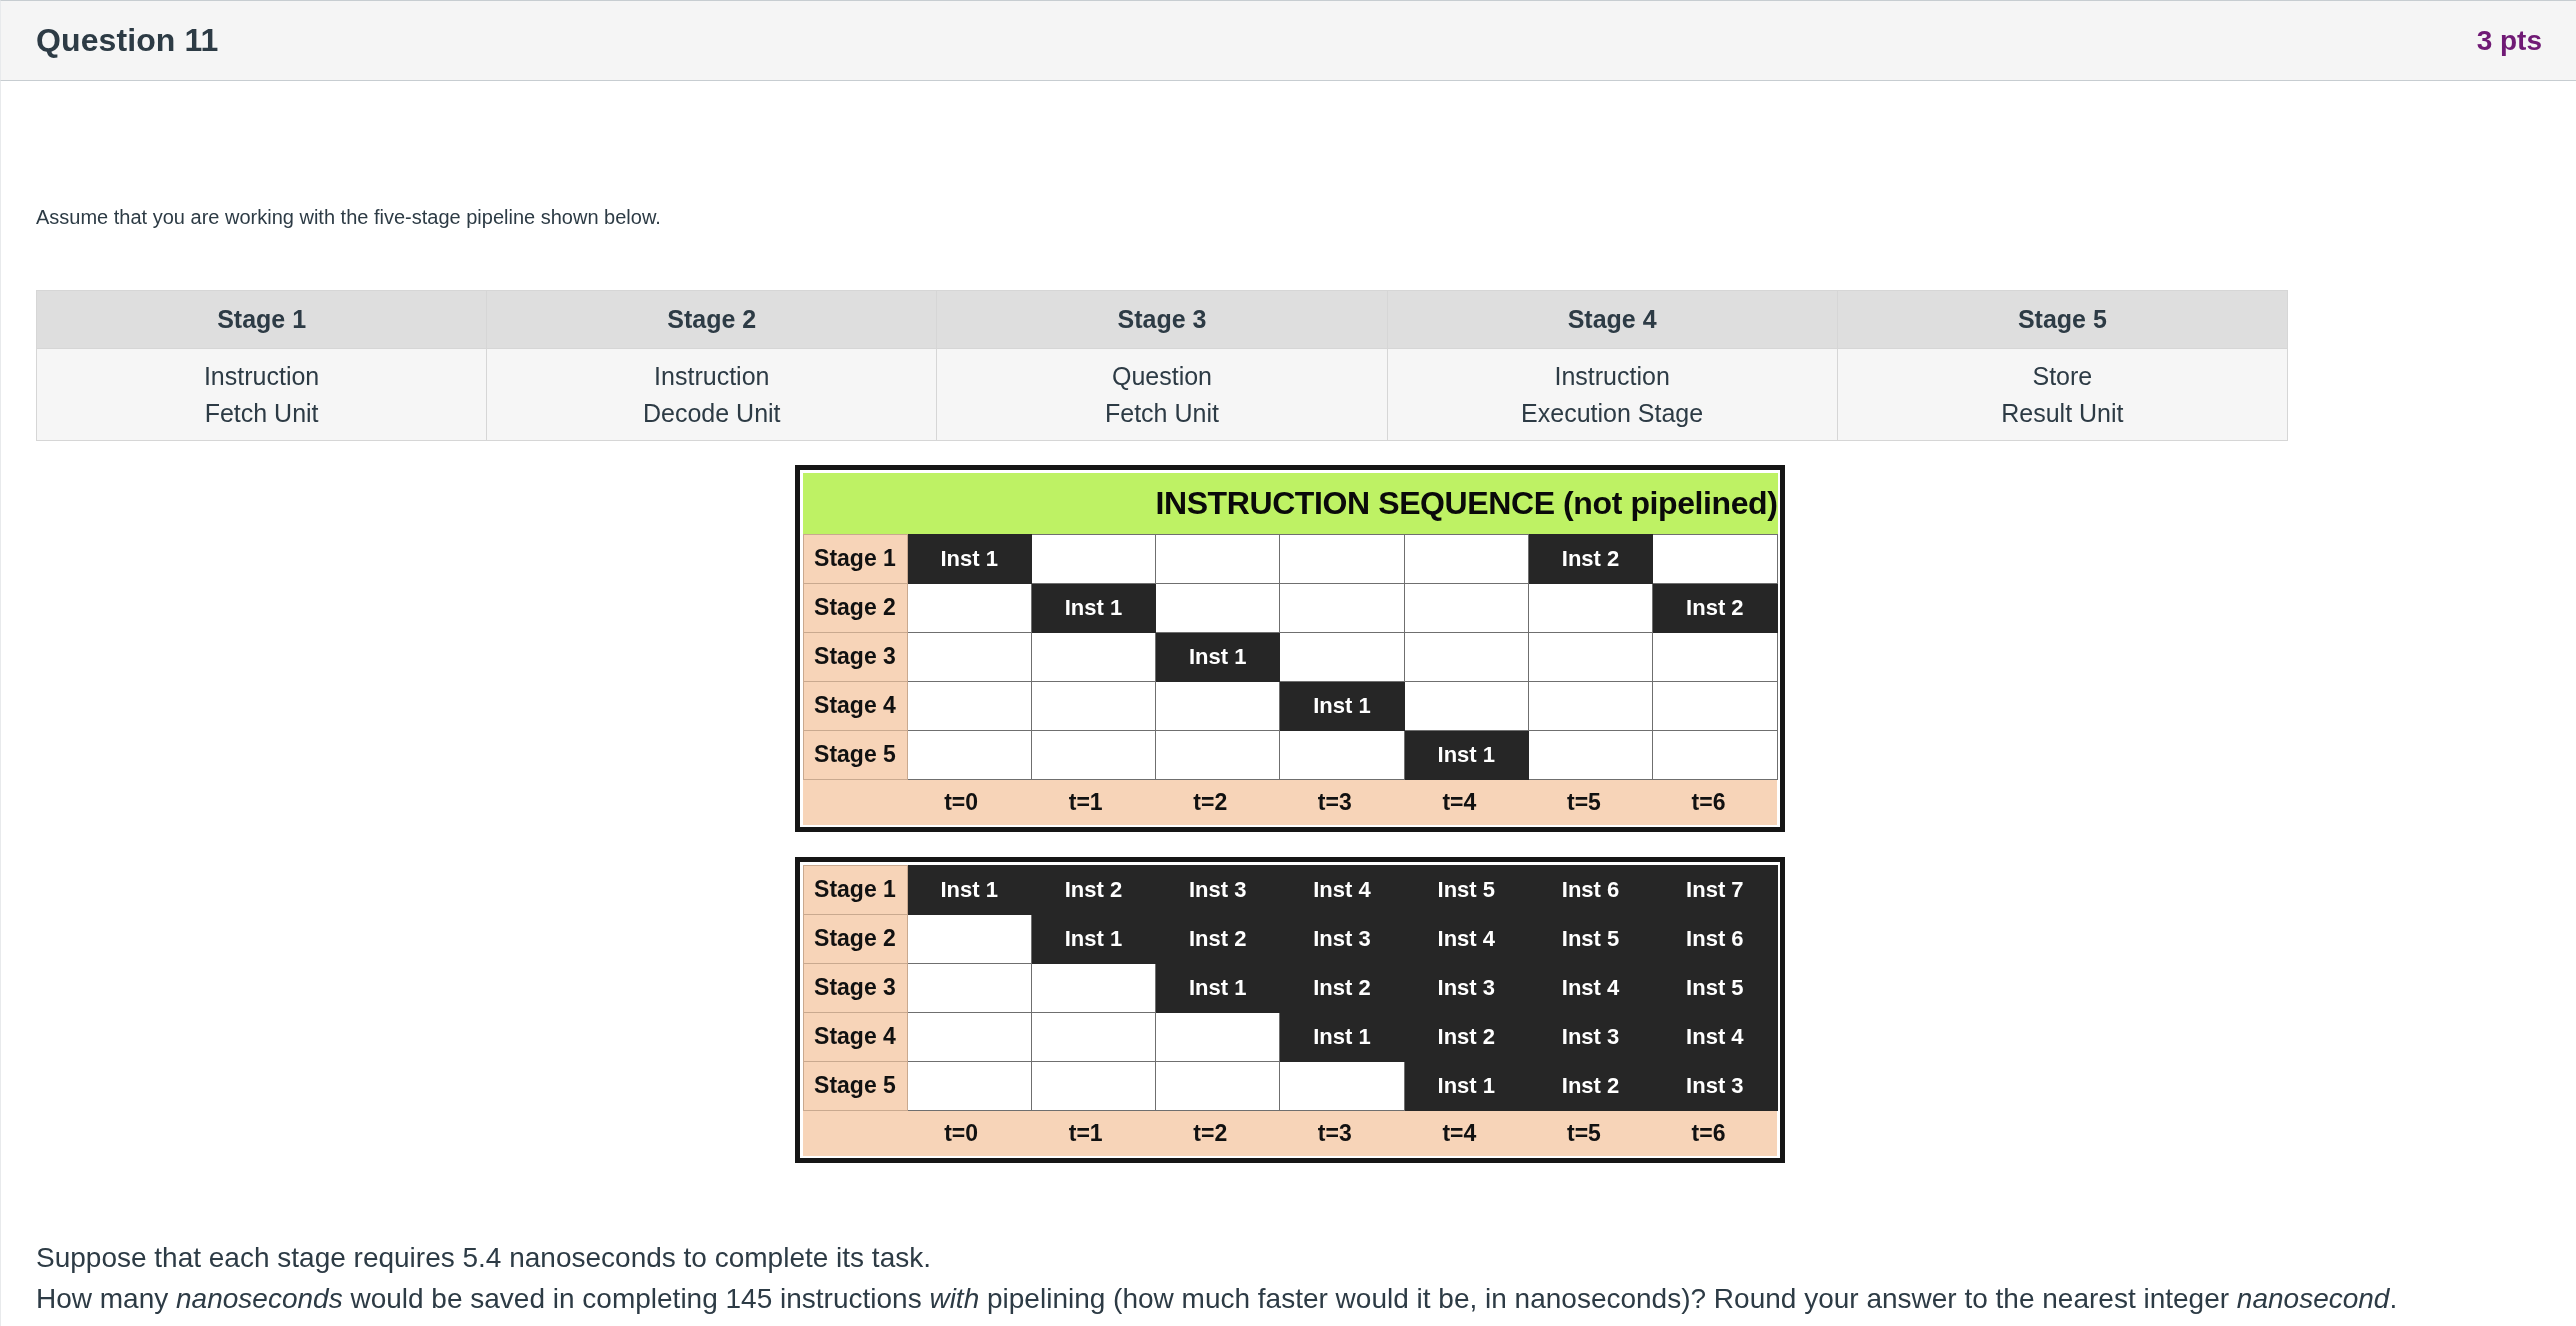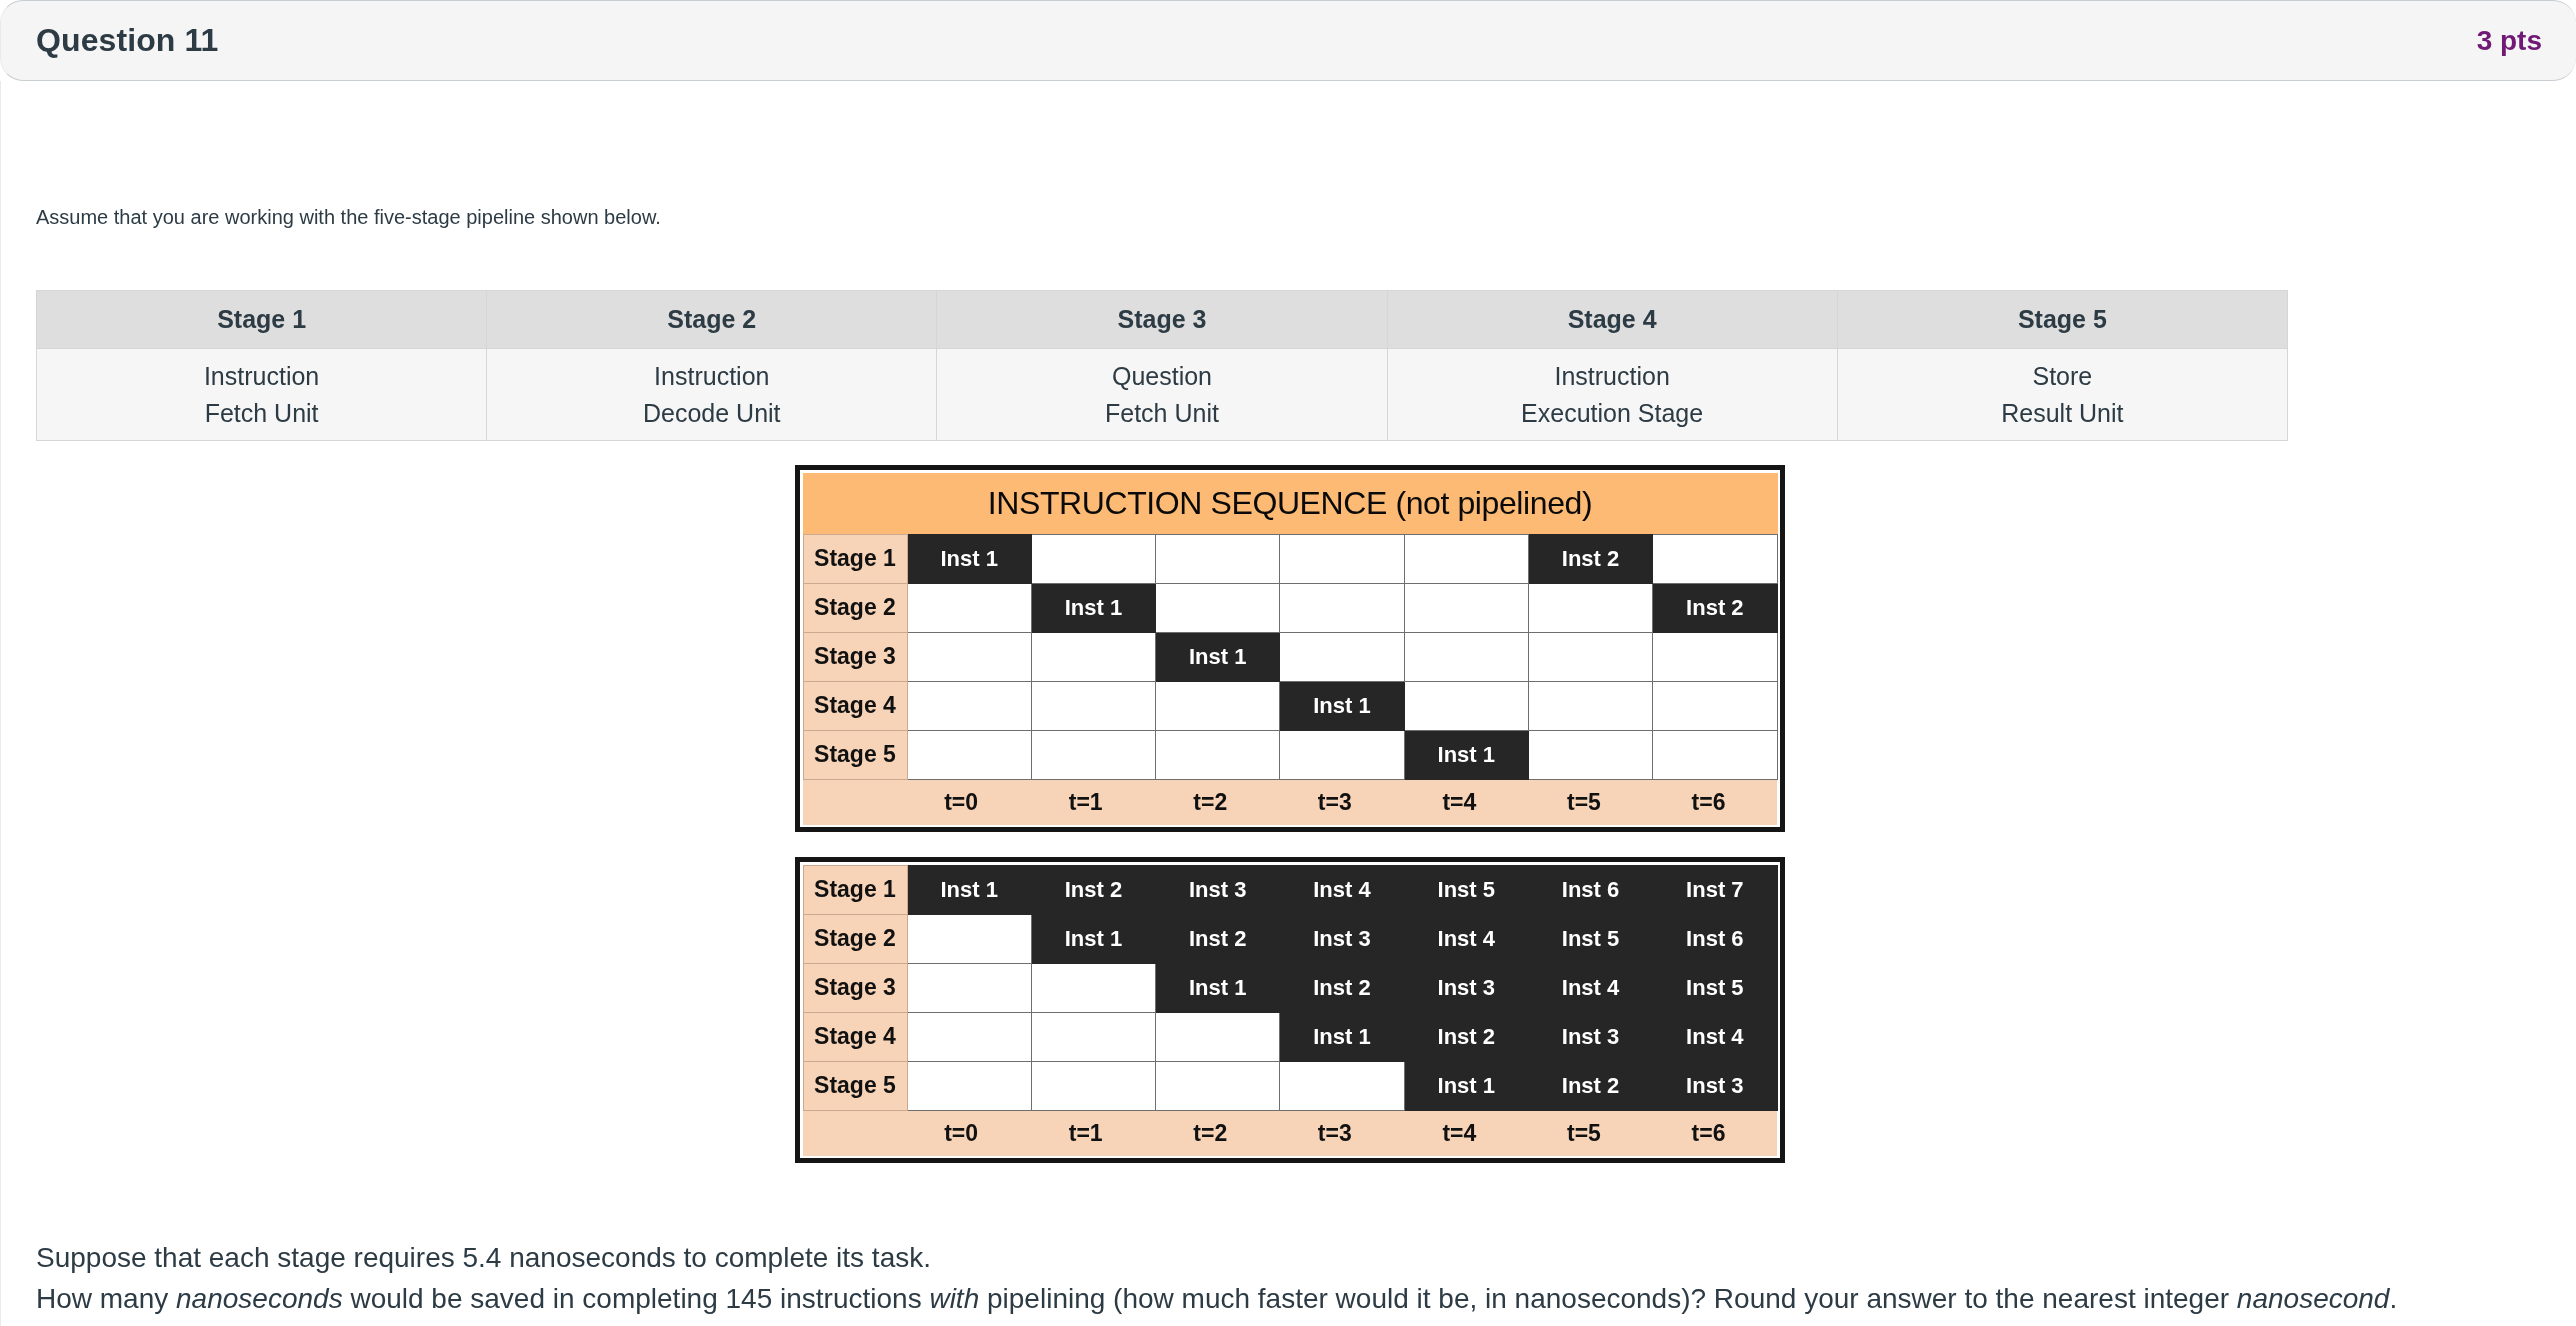--- a/index.html
+++ b/index.html
@@ -21,21 +21,20 @@
     width: 2576px;
     height: 81px;
     background: #f5f5f5;
     border-top: 1.7px solid #c7cdd1;
     border-bottom: 1.7px solid #c7cdd1;
     border-left: 1.7px solid #e8eaec;
     display: flex;
     align-items: center;
     justify-content: space-between;
     padding: 0 34px 0 35px;
-    border-radius: 23px;
   }
   .question-title {
     font-size: 32px;
     font-weight: bold;
     color: #2d3b45;
     letter-spacing: 0.1px;
   }
   .question-points {
     font-size: 28px;
     font-weight: bold;
@@ -99,25 +98,25 @@
     box-sizing: border-box;
     width: 990px;
     background: #ffffff;
     border: 5px solid #151515;
     padding: 2.5px;
   }
   .diagram.not-pipelined { top: 384px; }
   .diagram.pipelined     { top: 776px; }
 
   .diagram-title {
-    background: #fdba74;
+    background: #bef264;
     color: #0a0a0a;
     font-size: 32px;
-    font-weight: normal;
-    text-align: center;
+    font-weight: bold;
+    text-align: right;
     height: 61px;
     line-height: 61px;
     letter-spacing: -0.4px;
     white-space: nowrap;
     overflow: hidden;
   }
 
   .grid-table {
     border-collapse: collapse;
     table-layout: fixed;

